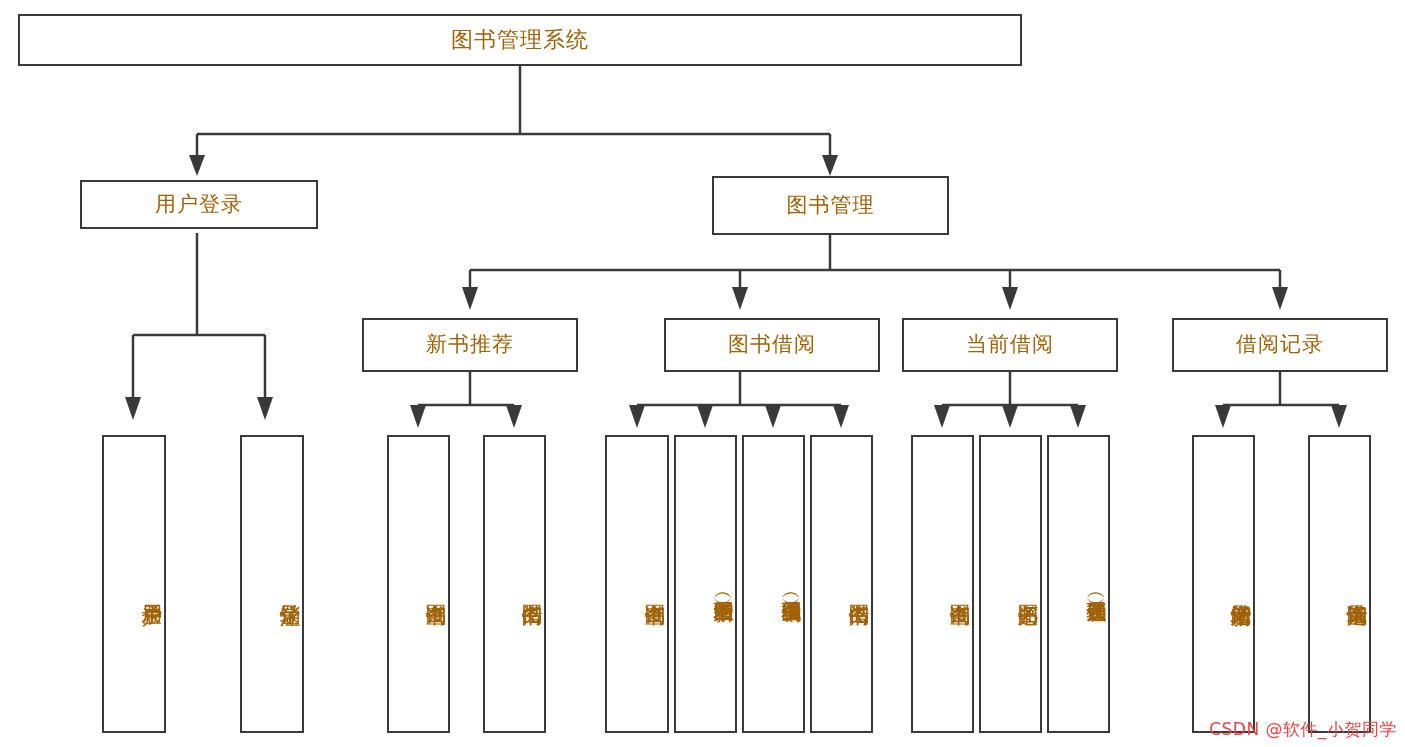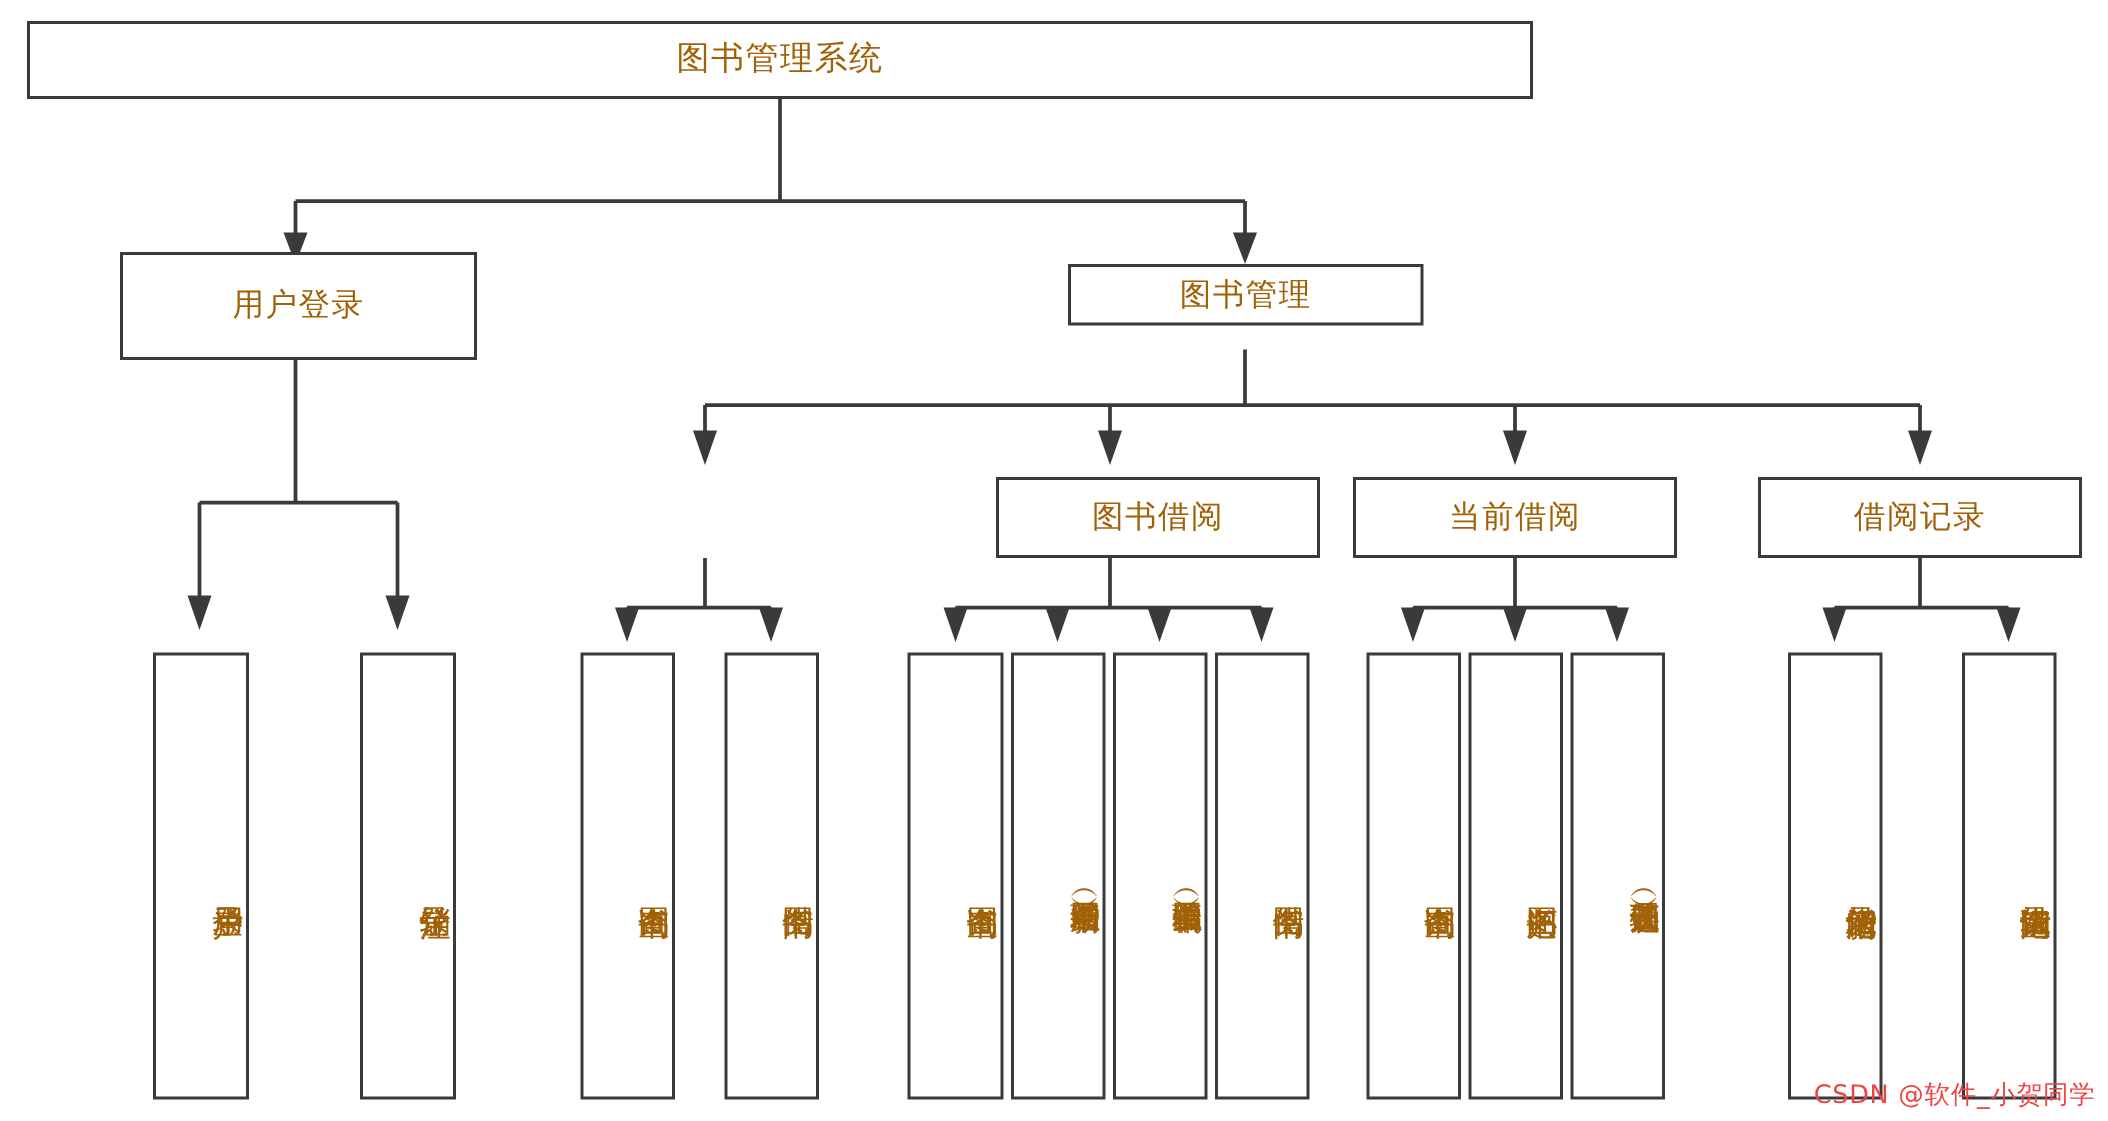--- a/index.html
+++ b/index.html
@@ -131,23 +131,24 @@
     <line x1="1280" y1="372" x2="1280" y2="405"></line>
     <line x1="1223" y1="405" x2="1339" y2="405"></line>
     <line x1="1223" y1="405" x2="1223" y2="412"></line>
     <polygon points="1215,405 1231,405 1223,428"></polygon>
     <line x1="1339" y1="405" x2="1339" y2="412"></line>
     <polygon points="1331,405 1347,405 1339,428"></polygon>
   </svg>
 
   <div class="node h root" style="left:18px;top:14px;width:1004px;height:52px;">图书管理系统</div>
 
-  <div class="node h" style="left:80px;top:168px;width:238px;height:72px;">用户登录</div>
-  <div class="node h" style="left:712px;top:176px;width:237px;height:41px;">图书管理</div>
+  <div class="node h" style="left:80px;top:180px;width:238px;height:49px;">用户登录</div>
+  <div class="node h" style="left:712px;top:176px;width:237px;height:59px;">图书管理</div>
 
+  <div class="node h" style="left:362px;top:318px;width:216px;height:54px;">新书推荐</div>
   <div class="node h" style="left:664px;top:318px;width:216px;height:54px;">图书借阅</div>
   <div class="node h" style="left:902px;top:318px;width:216px;height:54px;">当前借阅</div>
   <div class="node h" style="left:1172px;top:318px;width:216px;height:54px;">借阅记录</div>
 
   <div class="node v" style="left:102px;top:435px;width:64px;height:298px;">用户登录</div>
   <div class="node v" style="left:240px;top:435px;width:64px;height:298px;">注销登录</div>
 
   <div class="node v" style="left:387px;top:435px;width:63px;height:298px;">查询图书</div>
   <div class="node v" style="left:483px;top:435px;width:63px;height:298px;">借阅图书</div>
 

